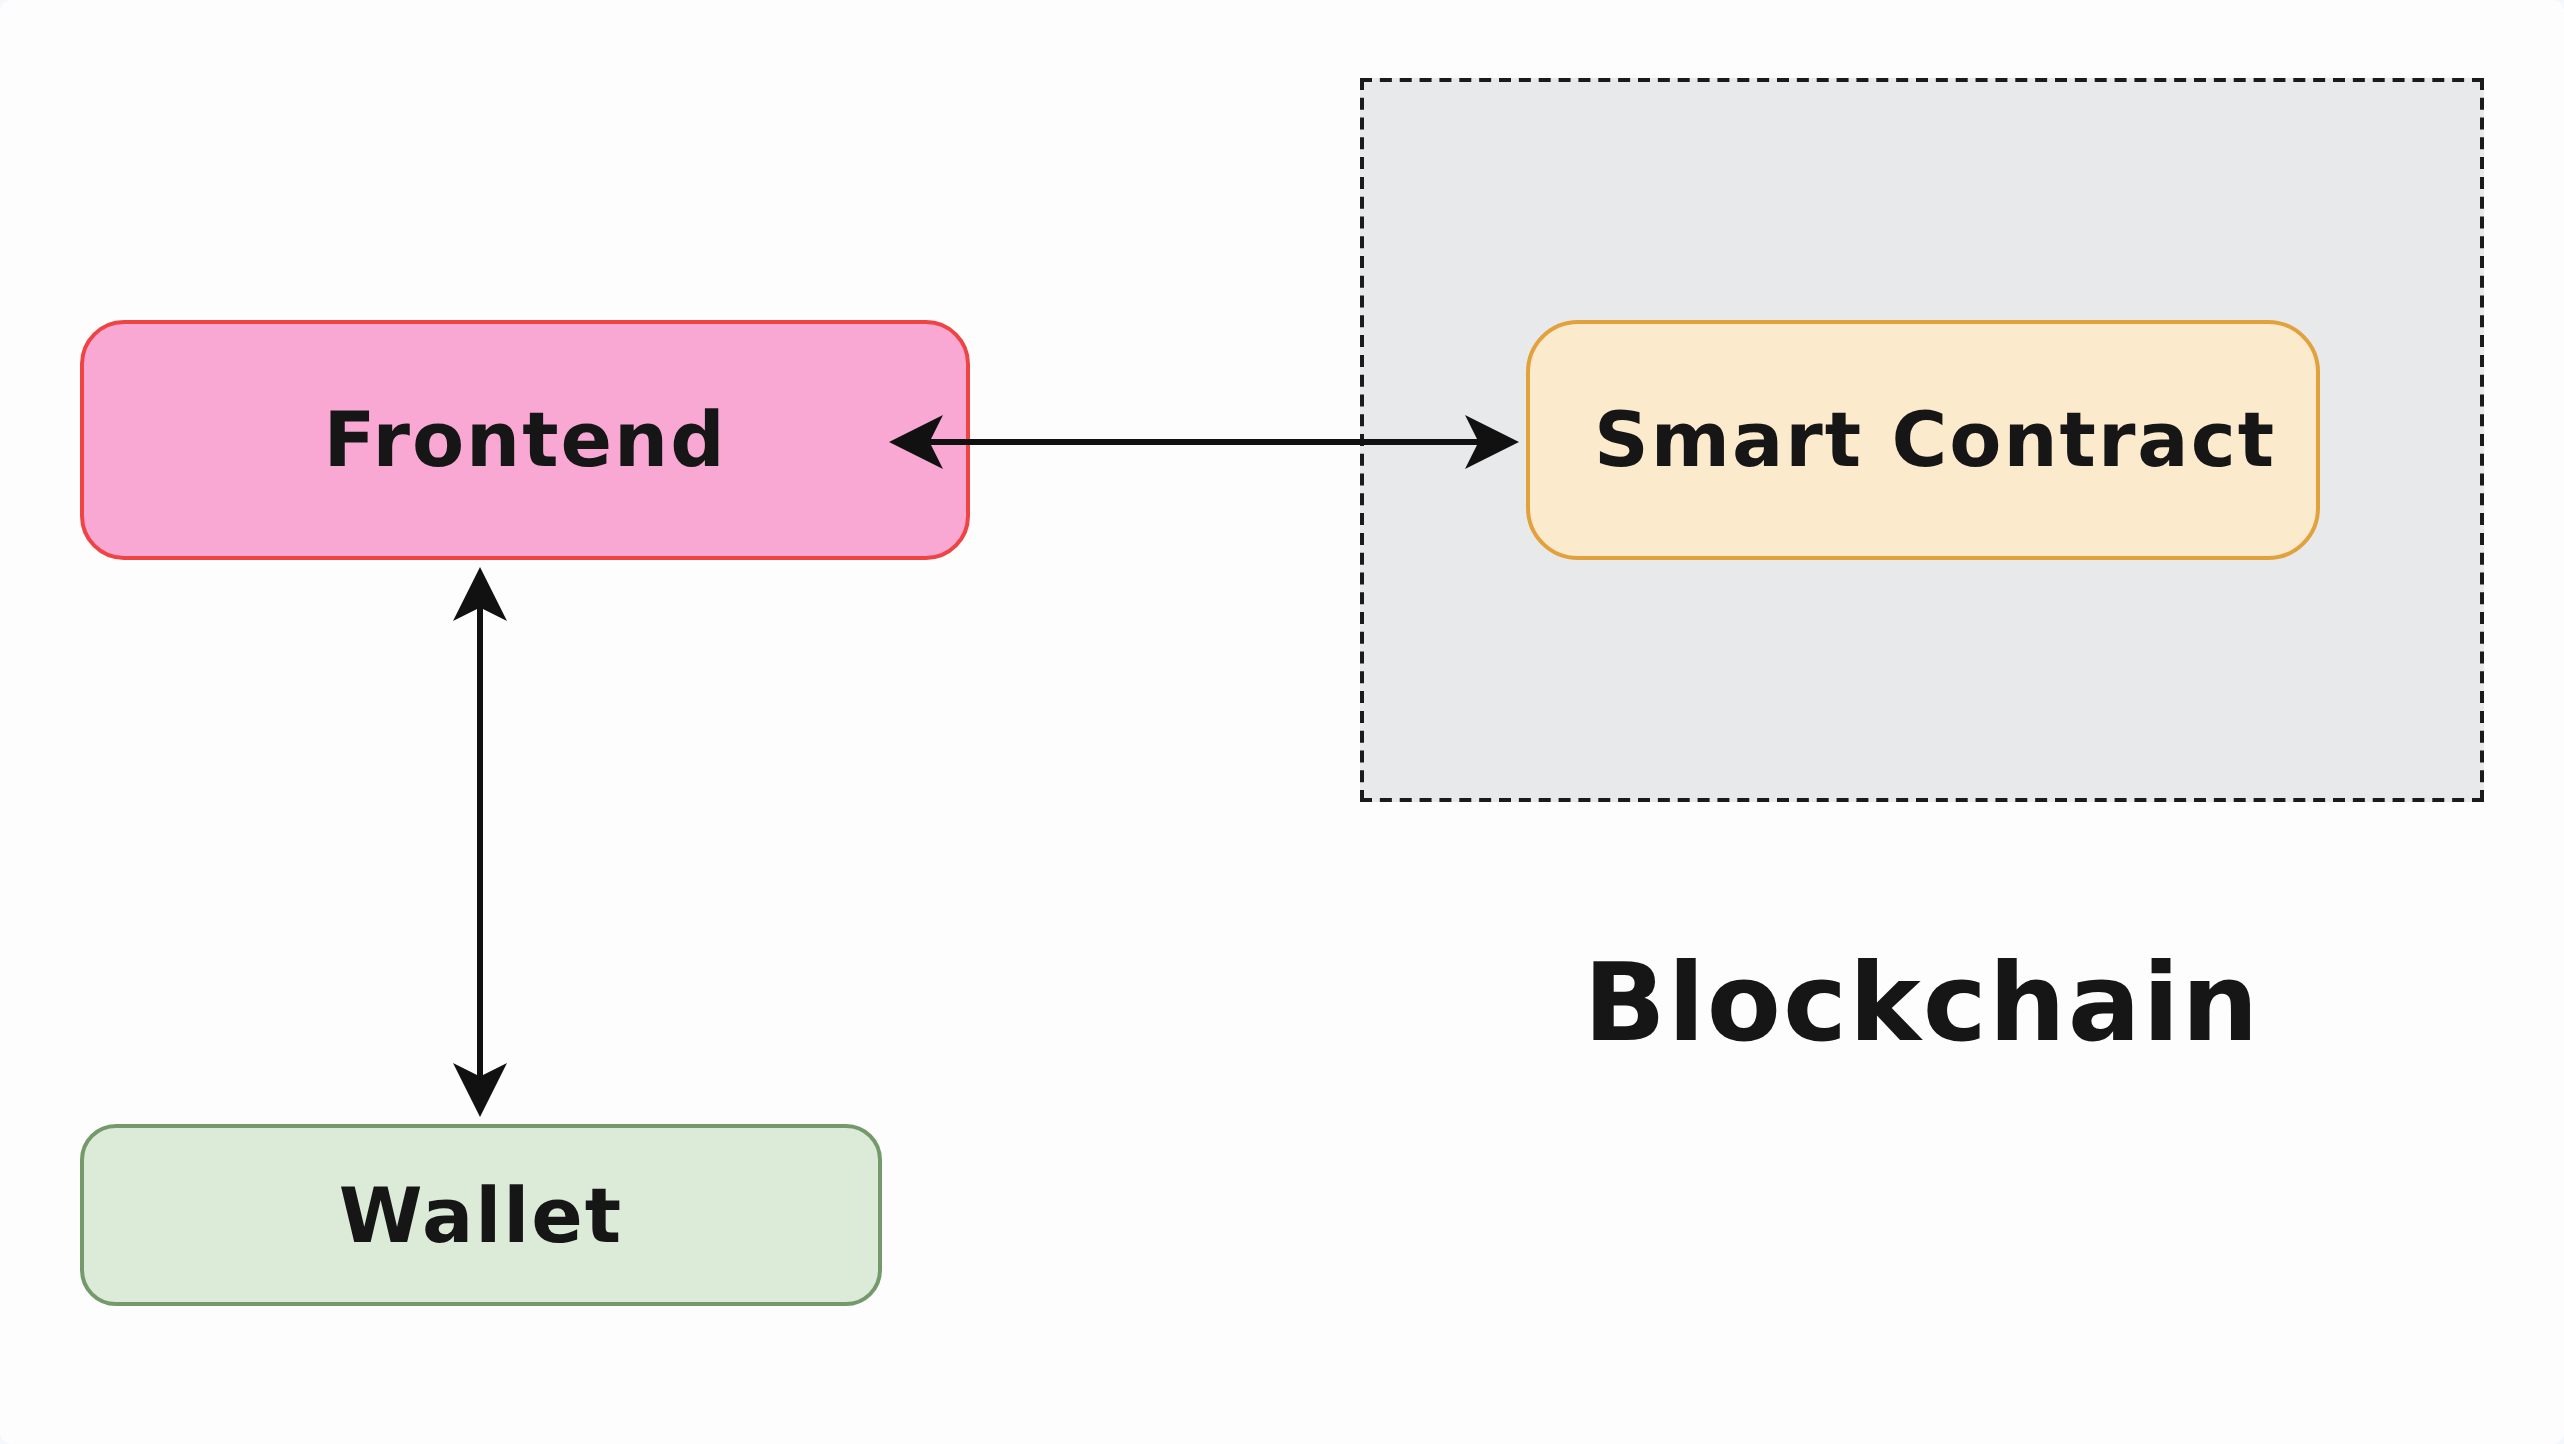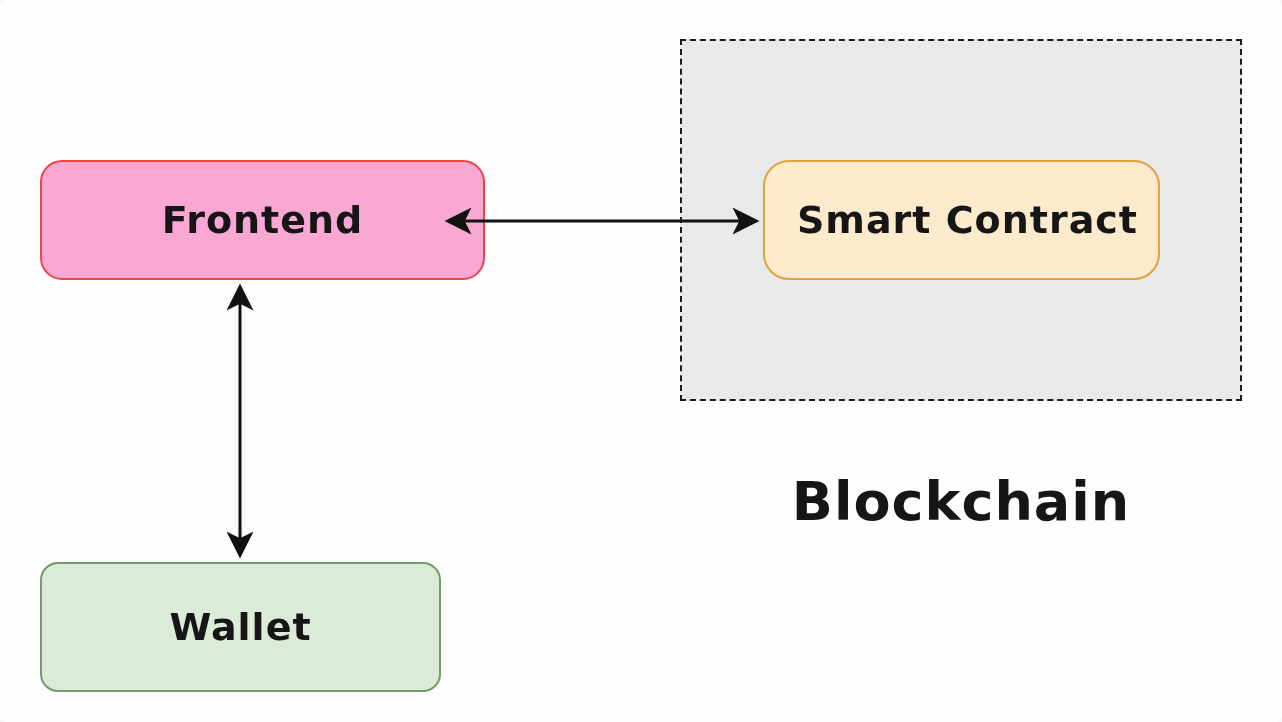--- a/index.html
+++ b/index.html
@@ -35,21 +35,21 @@
   .node-smart-contract {
     left: 763px; top: 160px;
     width: 397px; height: 120px;
     background: #fceacd;
     border: 2px solid #e1a23d;
     border-radius: 26px;
     padding-left: 12px;
   }
   .node-wallet {
     left: 40px; top: 562px;
-    width: 401px; height: 130px;
+    width: 401px; height: 91px;
     background: #dcebd8;
     border: 2px solid #75996b;
     border-radius: 18px;
   }
   .container-blockchain {
     position: absolute;
     left: 680px; top: 39px;
     width: 562px; height: 362px;
     background: #e8e9ea;
     border: 2px dashed #1b1b1b;

